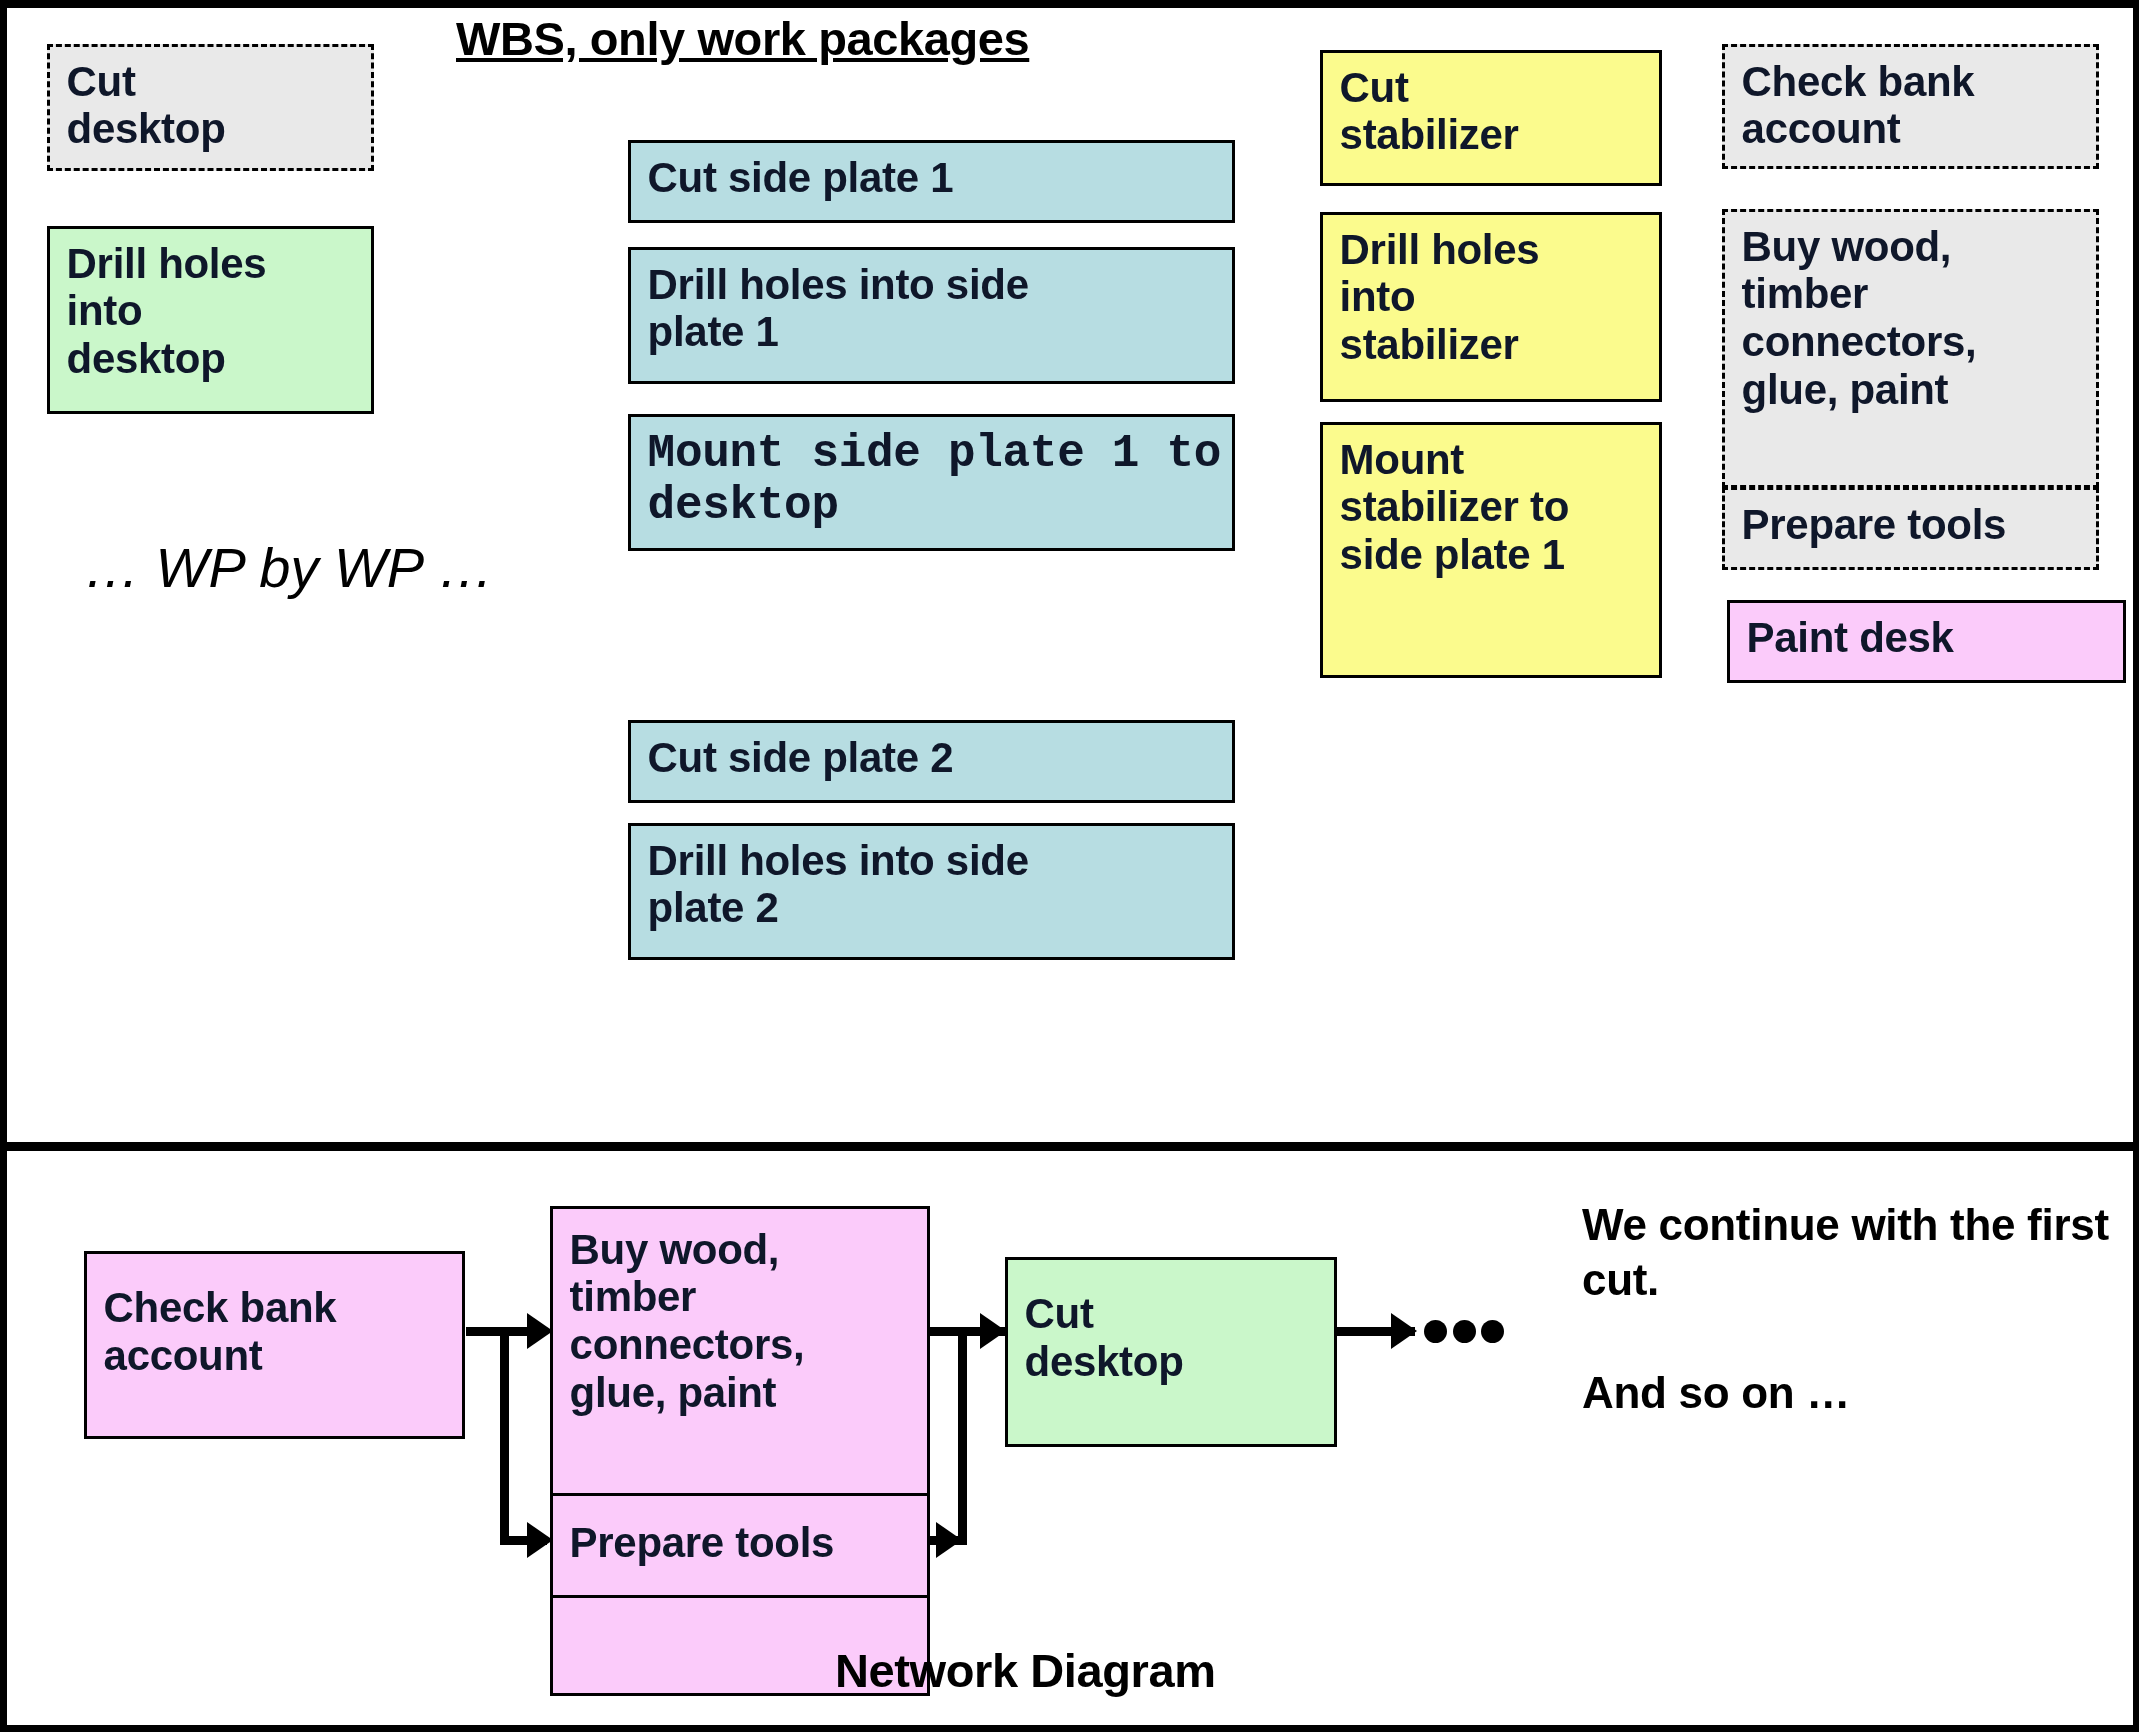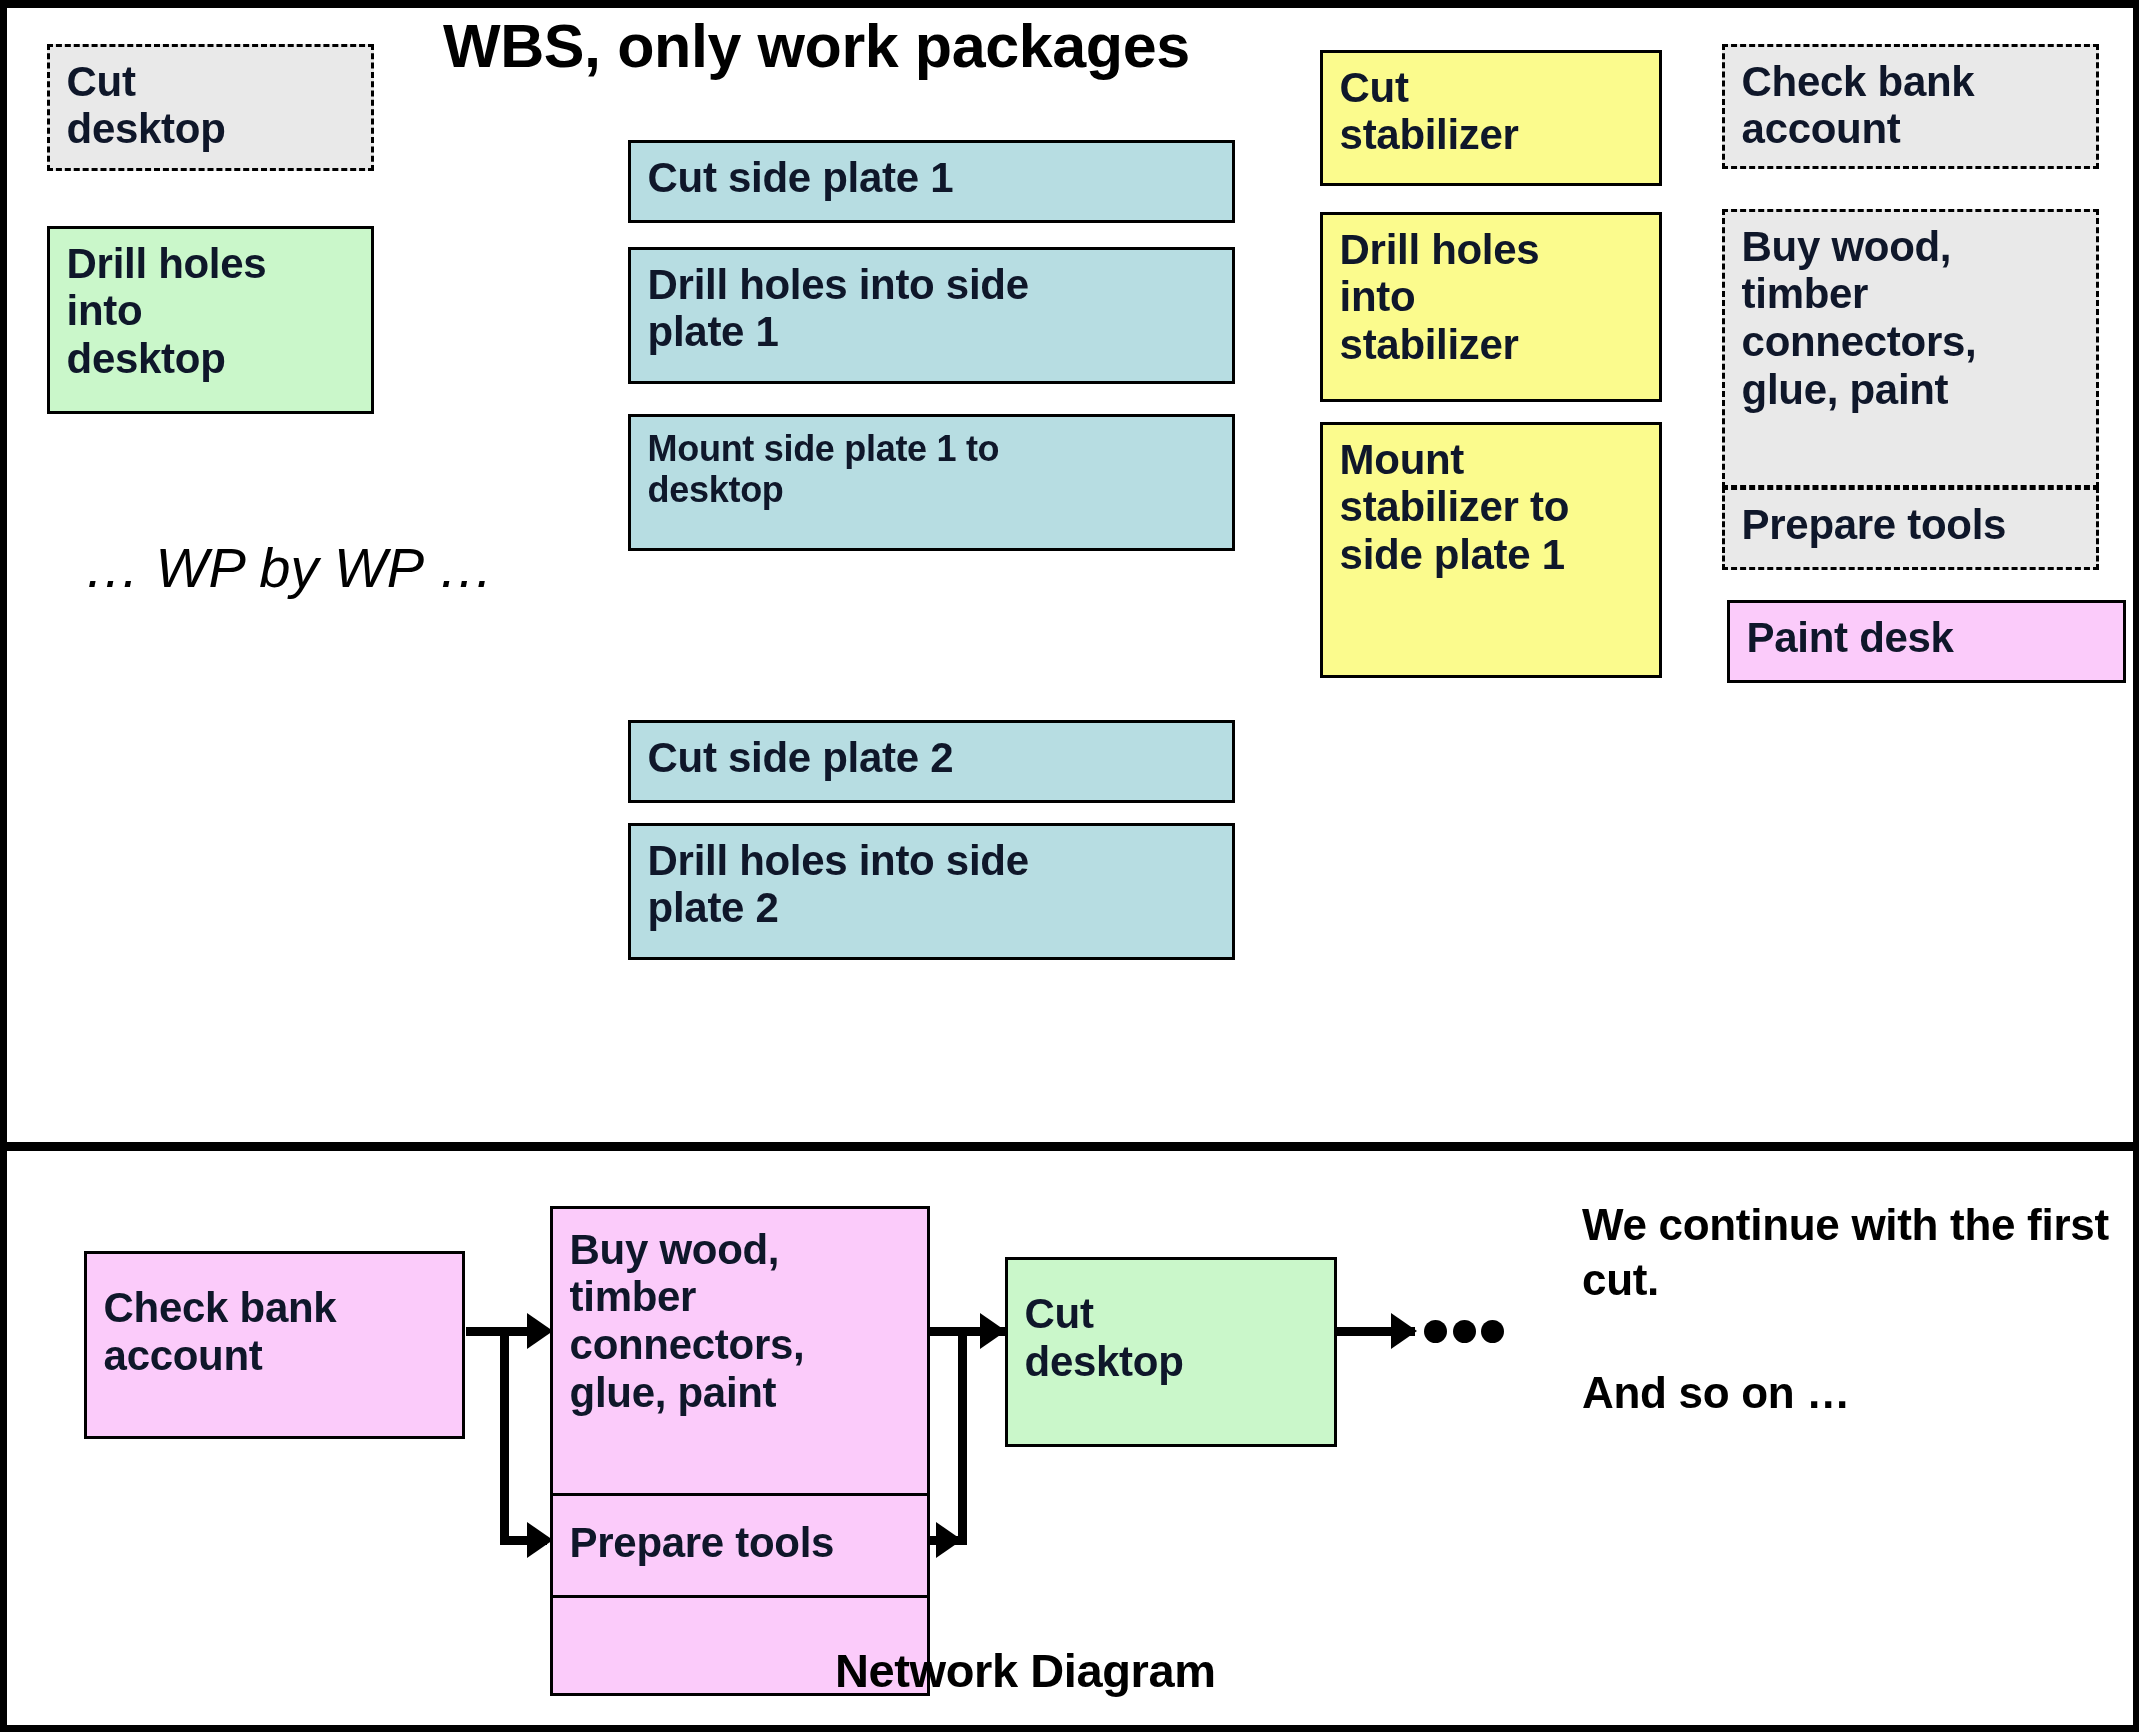--- a/index.html
+++ b/index.html
@@ -52,26 +52,27 @@
   }
   .fill-grey   { background: #e9e9e9; }
   .fill-green  { background: #caf7ca; }
   .fill-cyan   { background: #b7dde2; }
   .fill-yellow { background: #fbfb8d; }
   .fill-pink   { description: pink; background: #fbcbfa; }
 
   
   #wbs-title {
     position: absolute;
-    left: 443px;
+    left: 456px;
     top: 10.5px;
-    font-size: 61px;
+    font-size: 47px;
     font-weight: bold;
     letter-spacing: -0.4px;
     white-space: nowrap;
+    text-decoration: underline;
   }
   #wp-by-wp {
     position: absolute;
     left: 84px;
     top: 535px;
     font-size: 56px;
     font-style: italic;
     font-weight: normal;
     white-space: nowrap;
   }
@@ -142,21 +143,21 @@
 
   <div class="box fill-cyan" style="left:628px; top:140px; width:607px; height:83px;">
     <span class="txt" style="font-size:42px;">Cut side plate 1</span>
   </div>
 
   <div class="box fill-cyan" style="left:628px; top:247px; width:607px; height:137px;">
     <span class="txt" style="font-size:42px;">Drill holes into side<br>plate 1</span>
   </div>
 
   <div class="box fill-cyan" style="left:628px; top:414px; width:607px; height:137px;">
-    <span class="txt" style="font-size:36px;">Mount side plate 1 to<br>desktop</span>
+    <span class="txt" style="font-size:46px;font-family:Liberation Mono, monospace;">Mount side plate 1 to<br>desktop</span>
   </div>
 
   <div class="box fill-cyan" style="left:628px; top:720px; width:607px; height:83px;">
     <span class="txt" style="font-size:42px;">Cut side plate 2</span>
   </div>
 
   <div class="box fill-cyan" style="left:628px; top:823px; width:607px; height:137px;">
     <span class="txt" style="font-size:42px;">Drill holes into side<br>plate 2</span>
   </div>
 

